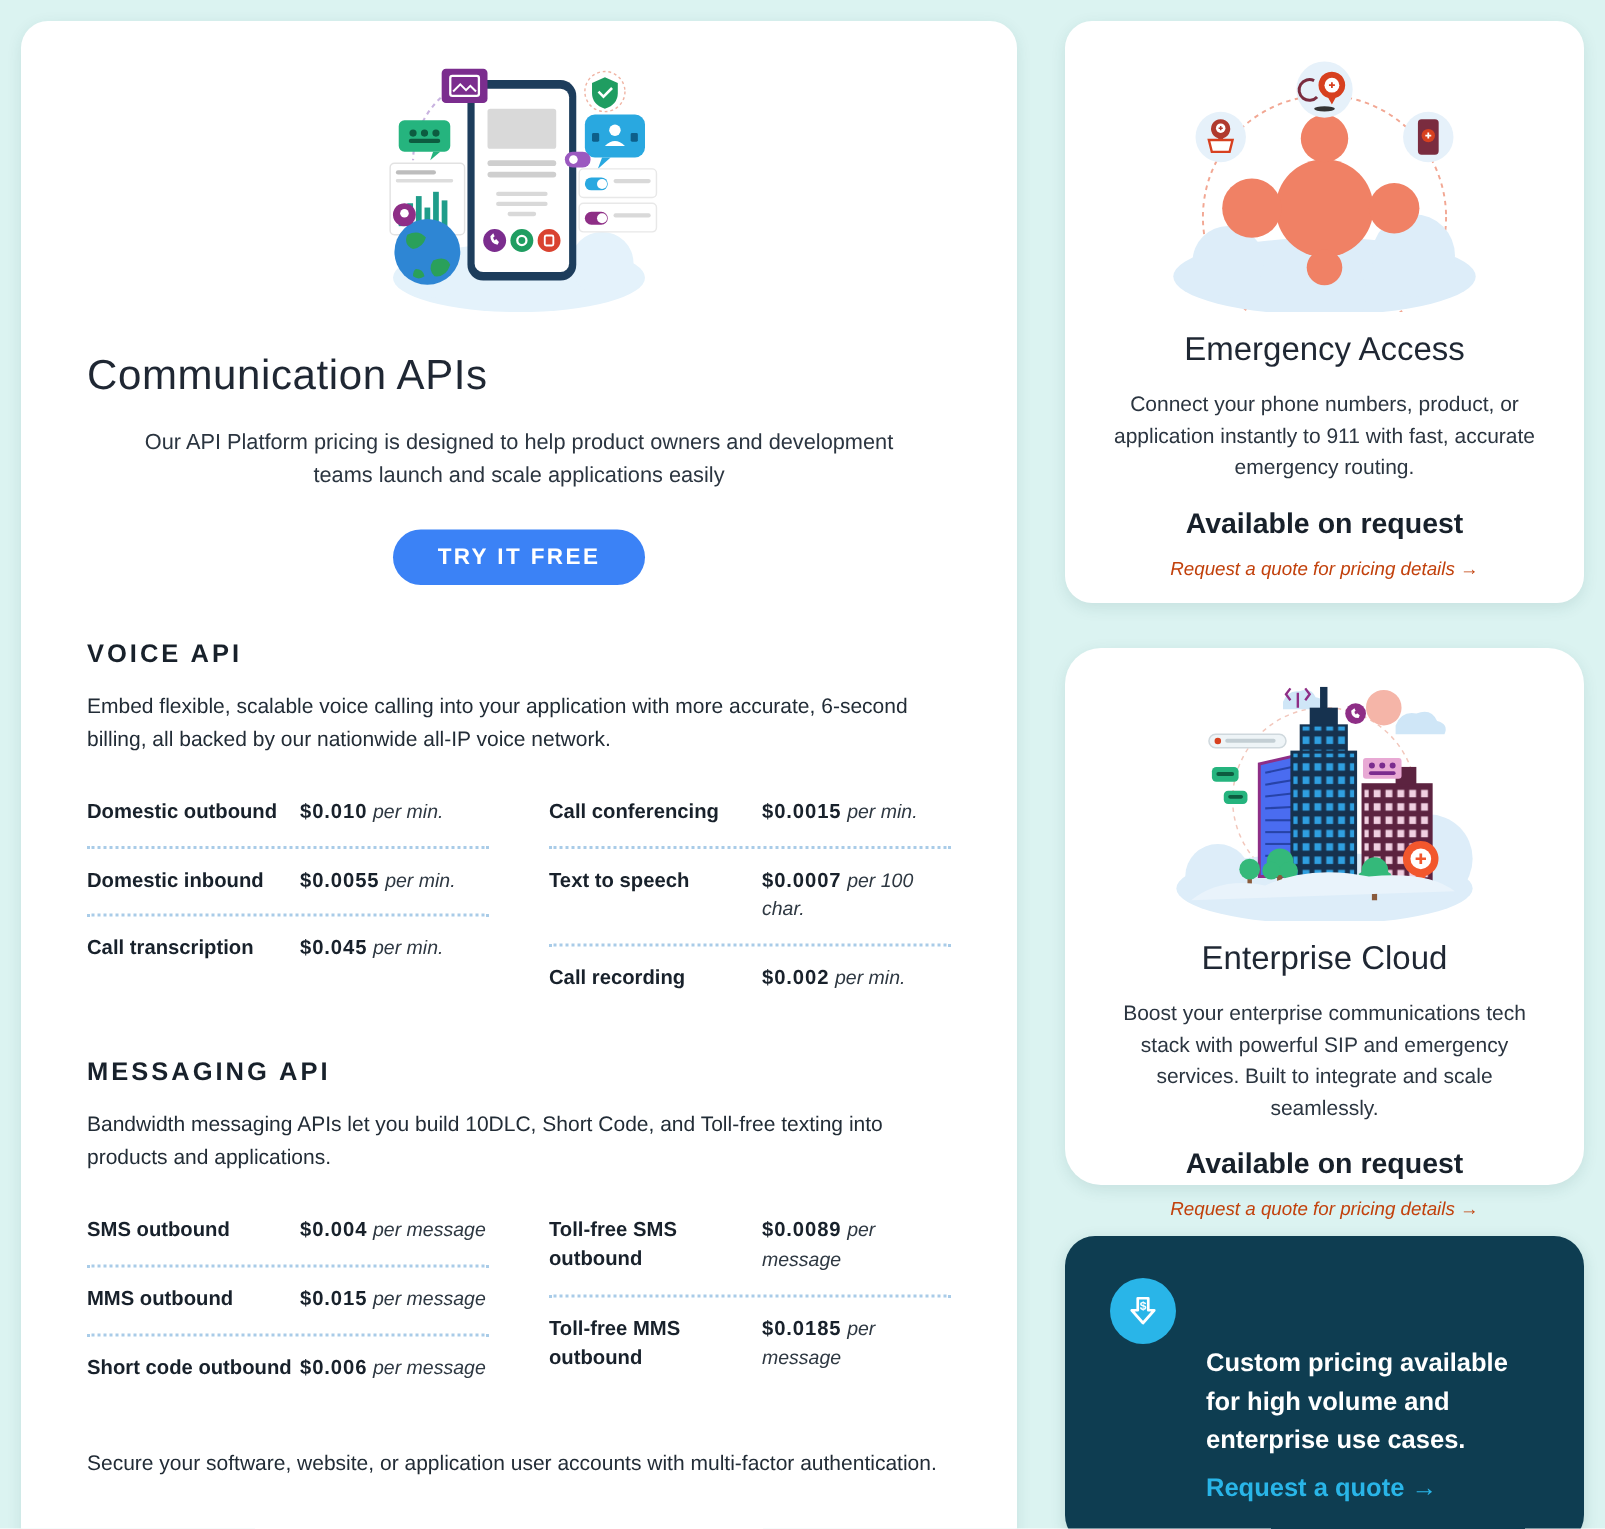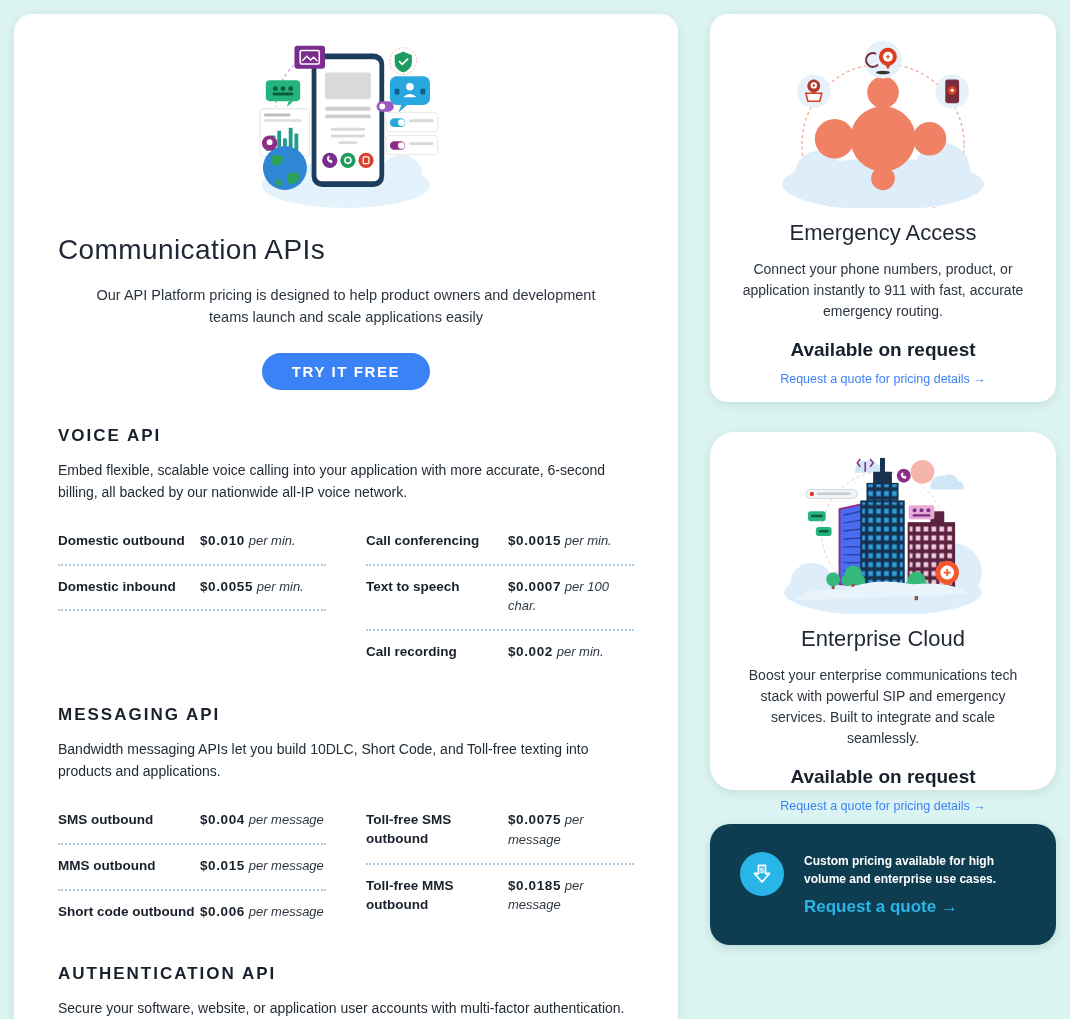--- a/index.html
+++ b/index.html
@@ -60,35 +60,35 @@
     padding: 22px 26px 26px; text-align: center;
   }
   .side-card.emergency { height: 388px; }
   .side-card.enterprise { height: 358px; border-radius: 24px; }
   .side-illus { display: block; margin: 0 auto; }
   .side-title { font-size: 22px; font-weight: 400; color: #1f2733; margin: 12px 0 13px; }
   .side-desc { font-size: 14px; line-height: 1.5; color: #2b3540; }
   .side-avail { font-size: 19px; font-weight: 700; color: #18212b; margin-top: 17px; }
   .side-link {
     display: inline-block; margin-top: 11px; font-size: 12.5px;
-    color: #3b82f6; text-decoration: none; cursor: pointer;
+    font-style: italic; color: #c2410c; text-decoration: none; cursor: pointer;
   }
 
   
   .quote-card {
     margin-top: 4px; background: #0e3d51; border-radius: 20px;
     padding: 28px 30px; display: flex; gap: 20px; align-items: flex-start;
     box-shadow: 0 3px 10px rgba(20,80,80,.15); min-height: 112px;
   }
   .quote-icon {
     width: 44px; height: 44px; border-radius: 50%;
     background: #29b5e8; flex-shrink: 0;
     display: flex; align-items: center; justify-content: center;
   }
-  .quote-text { color: #fff; font-size: 12px; font-weight: 600; line-height: 1.5; }
+  .quote-text { color: #fff; font-size: 17px; font-weight: 600; line-height: 1.5; margin-top: 44px; }
   .quote-link {
     display: inline-block; margin-top: 9px; color: #29b5e8;
     font-size: 17px; font-weight: 800; text-decoration: none; cursor: pointer;
   }
 </style>
 </head>
 <body>
 
 <div class="page">
 
@@ -184,20 +184,24 @@
           <div class="prow">
             <span class="plabel">Domestic outbound</span>
             <span class="pvalue"><b>$0.010</b> <i>per min.</i></span>
           </div>
           <div class="sep"></div>
           <div class="prow">
             <span class="plabel">Domestic inbound</span>
             <span class="pvalue"><b>$0.0055</b> <i>per min.</i></span>
           </div>
           <div class="sep"></div>
+          <div class="prow">
+            <span class="plabel">Call transcription</span>
+            <span class="pvalue"><b>$0.045</b> <i>per min.</i></span>
+          </div>
         </div>
         <div class="pcol">
           <div class="prow">
             <span class="plabel">Call conferencing</span>
             <span class="pvalue"><b>$0.0015</b> <i>per min.</i></span>
           </div>
           <div class="sep"></div>
           <div class="prow">
             <span class="plabel">Text to speech</span>
             <span class="pvalue"><b>$0.0007</b> <i>per 100 char.</i></span>
@@ -227,33 +231,32 @@
           </div>
           <div class="sep"></div>
           <div class="prow">
             <span class="plabel">Short code outbound</span>
             <span class="pvalue"><b>$0.006</b> <i>per message</i></span>
           </div>
         </div>
         <div class="pcol">
           <div class="prow">
             <span class="plabel">Toll-free SMS outbound</span>
-            <span class="pvalue"><b>$0.0075</b> <i>per message</i></span>
+            <span class="pvalue"><b>$0.0089</b> <i>per message</i></span>
           </div>
           <div class="sep"></div>
           <div class="prow">
             <span class="plabel">Toll-free MMS outbound</span>
             <span class="pvalue"><b>$0.0185</b> <i>per message</i></span>
           </div>
         </div>
       </div>
     </div>
 
     <div class="api-section">
-      <h2 class="sec-head">AUTHENTICATION API</h2>
       <p class="sec-desc">Secure your software, website, or application user accounts with multi-factor authentication.</p>
 
     </div>
 
   </div>
 
   <div class="right-col">
 
     <div class="side-card emergency">
       <svg class="side-illus" width="238" height="172" viewBox="0 0 240 174">

